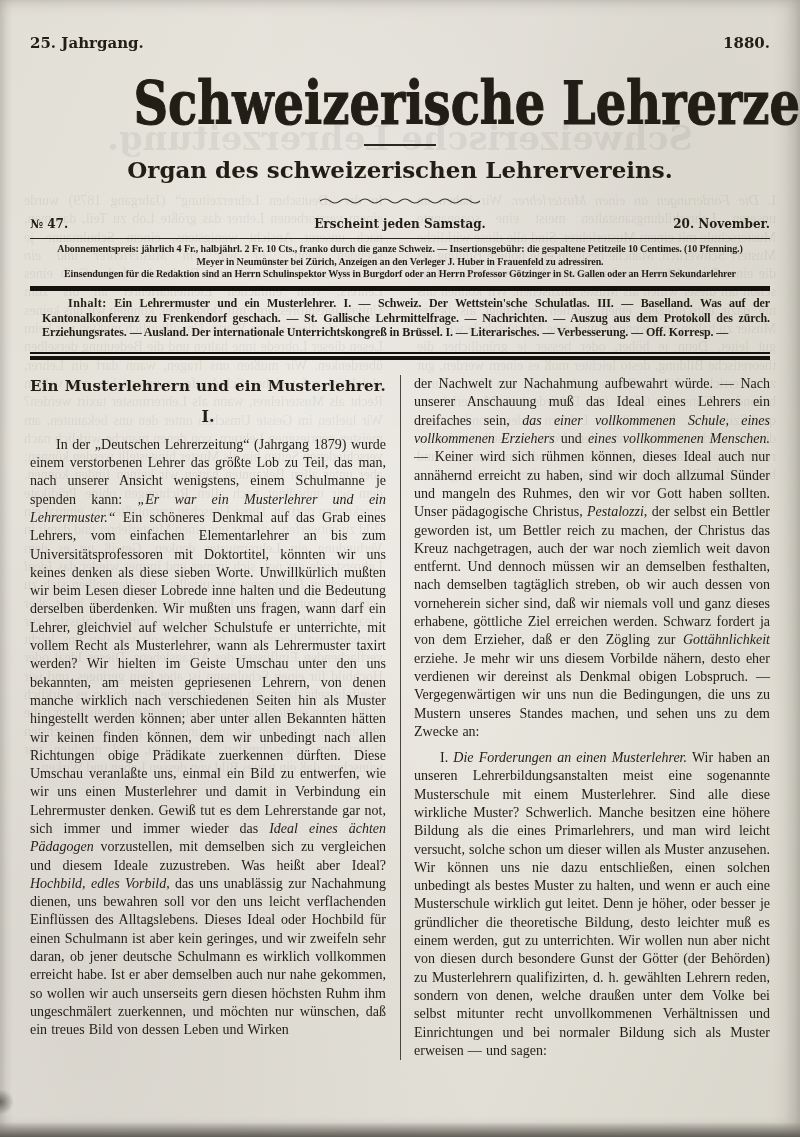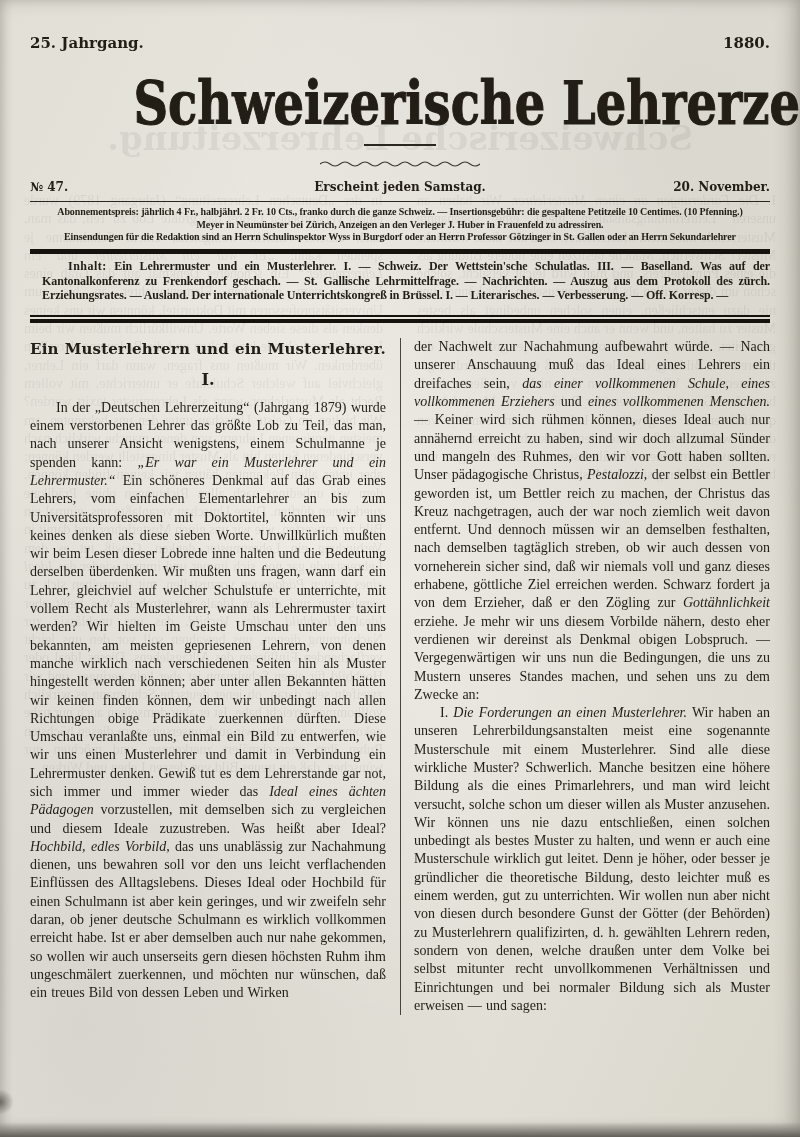--- a/index.html
+++ b/index.html
@@ -64,21 +64,21 @@
   .col { width:356px; font-size:14px; line-height:18.3px; text-align:justify; word-spacing:.6px;
          hyphens:auto; -webkit-hyphens:auto; }
   .divider { width:1px; background:#2e2820; opacity:.85; }
 
   .art-heading  { text-align:center; font-family:"DejaVu Serif", serif; font-weight:bold; font-size:15px; letter-spacing:.2px; margin-top:2px; }
   .art-sub      { text-align:center; font-size:12px; margin-top:3px; }
   .art-numeral  { text-align:center; font-family:"DejaVu Serif", serif; font-weight:bold; font-size:16px; margin:13px 0 9px; }
 
   .para { margin:0; }
   .indent { text-indent:26px; }
-  .para + .para { margin-top:0; }
+  .para + .para { margin-top:8px; }
 
   
   .scan-bottom { position:absolute; left:0; right:0; bottom:0; height:15px; z-index:2;
                  background:linear-gradient(rgba(150,147,138,0), rgba(120,117,110,.65) 55%, rgba(85,82,76,.85)); }
   .smudge-bl { position:absolute; left:0; bottom:22px; width:14px; height:26px; z-index:2;
                background:radial-gradient(ellipse at 0% 50%, rgba(40,36,30,.55), transparent 70%); }
 </style>
 </head>
 <body>
 
@@ -96,20 +96,21 @@
 
     <div class="toprow">
       <span>25. Jahrgang.</span>
       <span>1880.</span>
     </div>
 
     <div class="title-wrap">
       <span class="title-text">Schweizerische Lehrerzeitung.</span>
     </div>
     <div class="title-rule"></div>
+    <div class="subtitle">Organ des schweizerischen Lehrervereins.</div>
 
     <svg class="wavy" width="160" height="8" viewBox="0 0 160 8" aria-hidden="true">
       <path d="M0 4 q 5 -4 10 0 t 10 0 t 10 0 t 10 0 t 10 0 t 10 0 t 10 0 t 10 0 t 10 0 t 10 0 t 10 0 t 10 0 t 10 0 t 10 0 t 10 0 t 10 0" fill="none" stroke="#3a342c" stroke-width="1.1"></path>
     </svg>
 
     <div class="daterow">
       <span class="l">№ 47.</span>
       <span class="mid">Erscheint jeden Samstag.</span>
       <span class="r">20. November.</span>
     </div>

